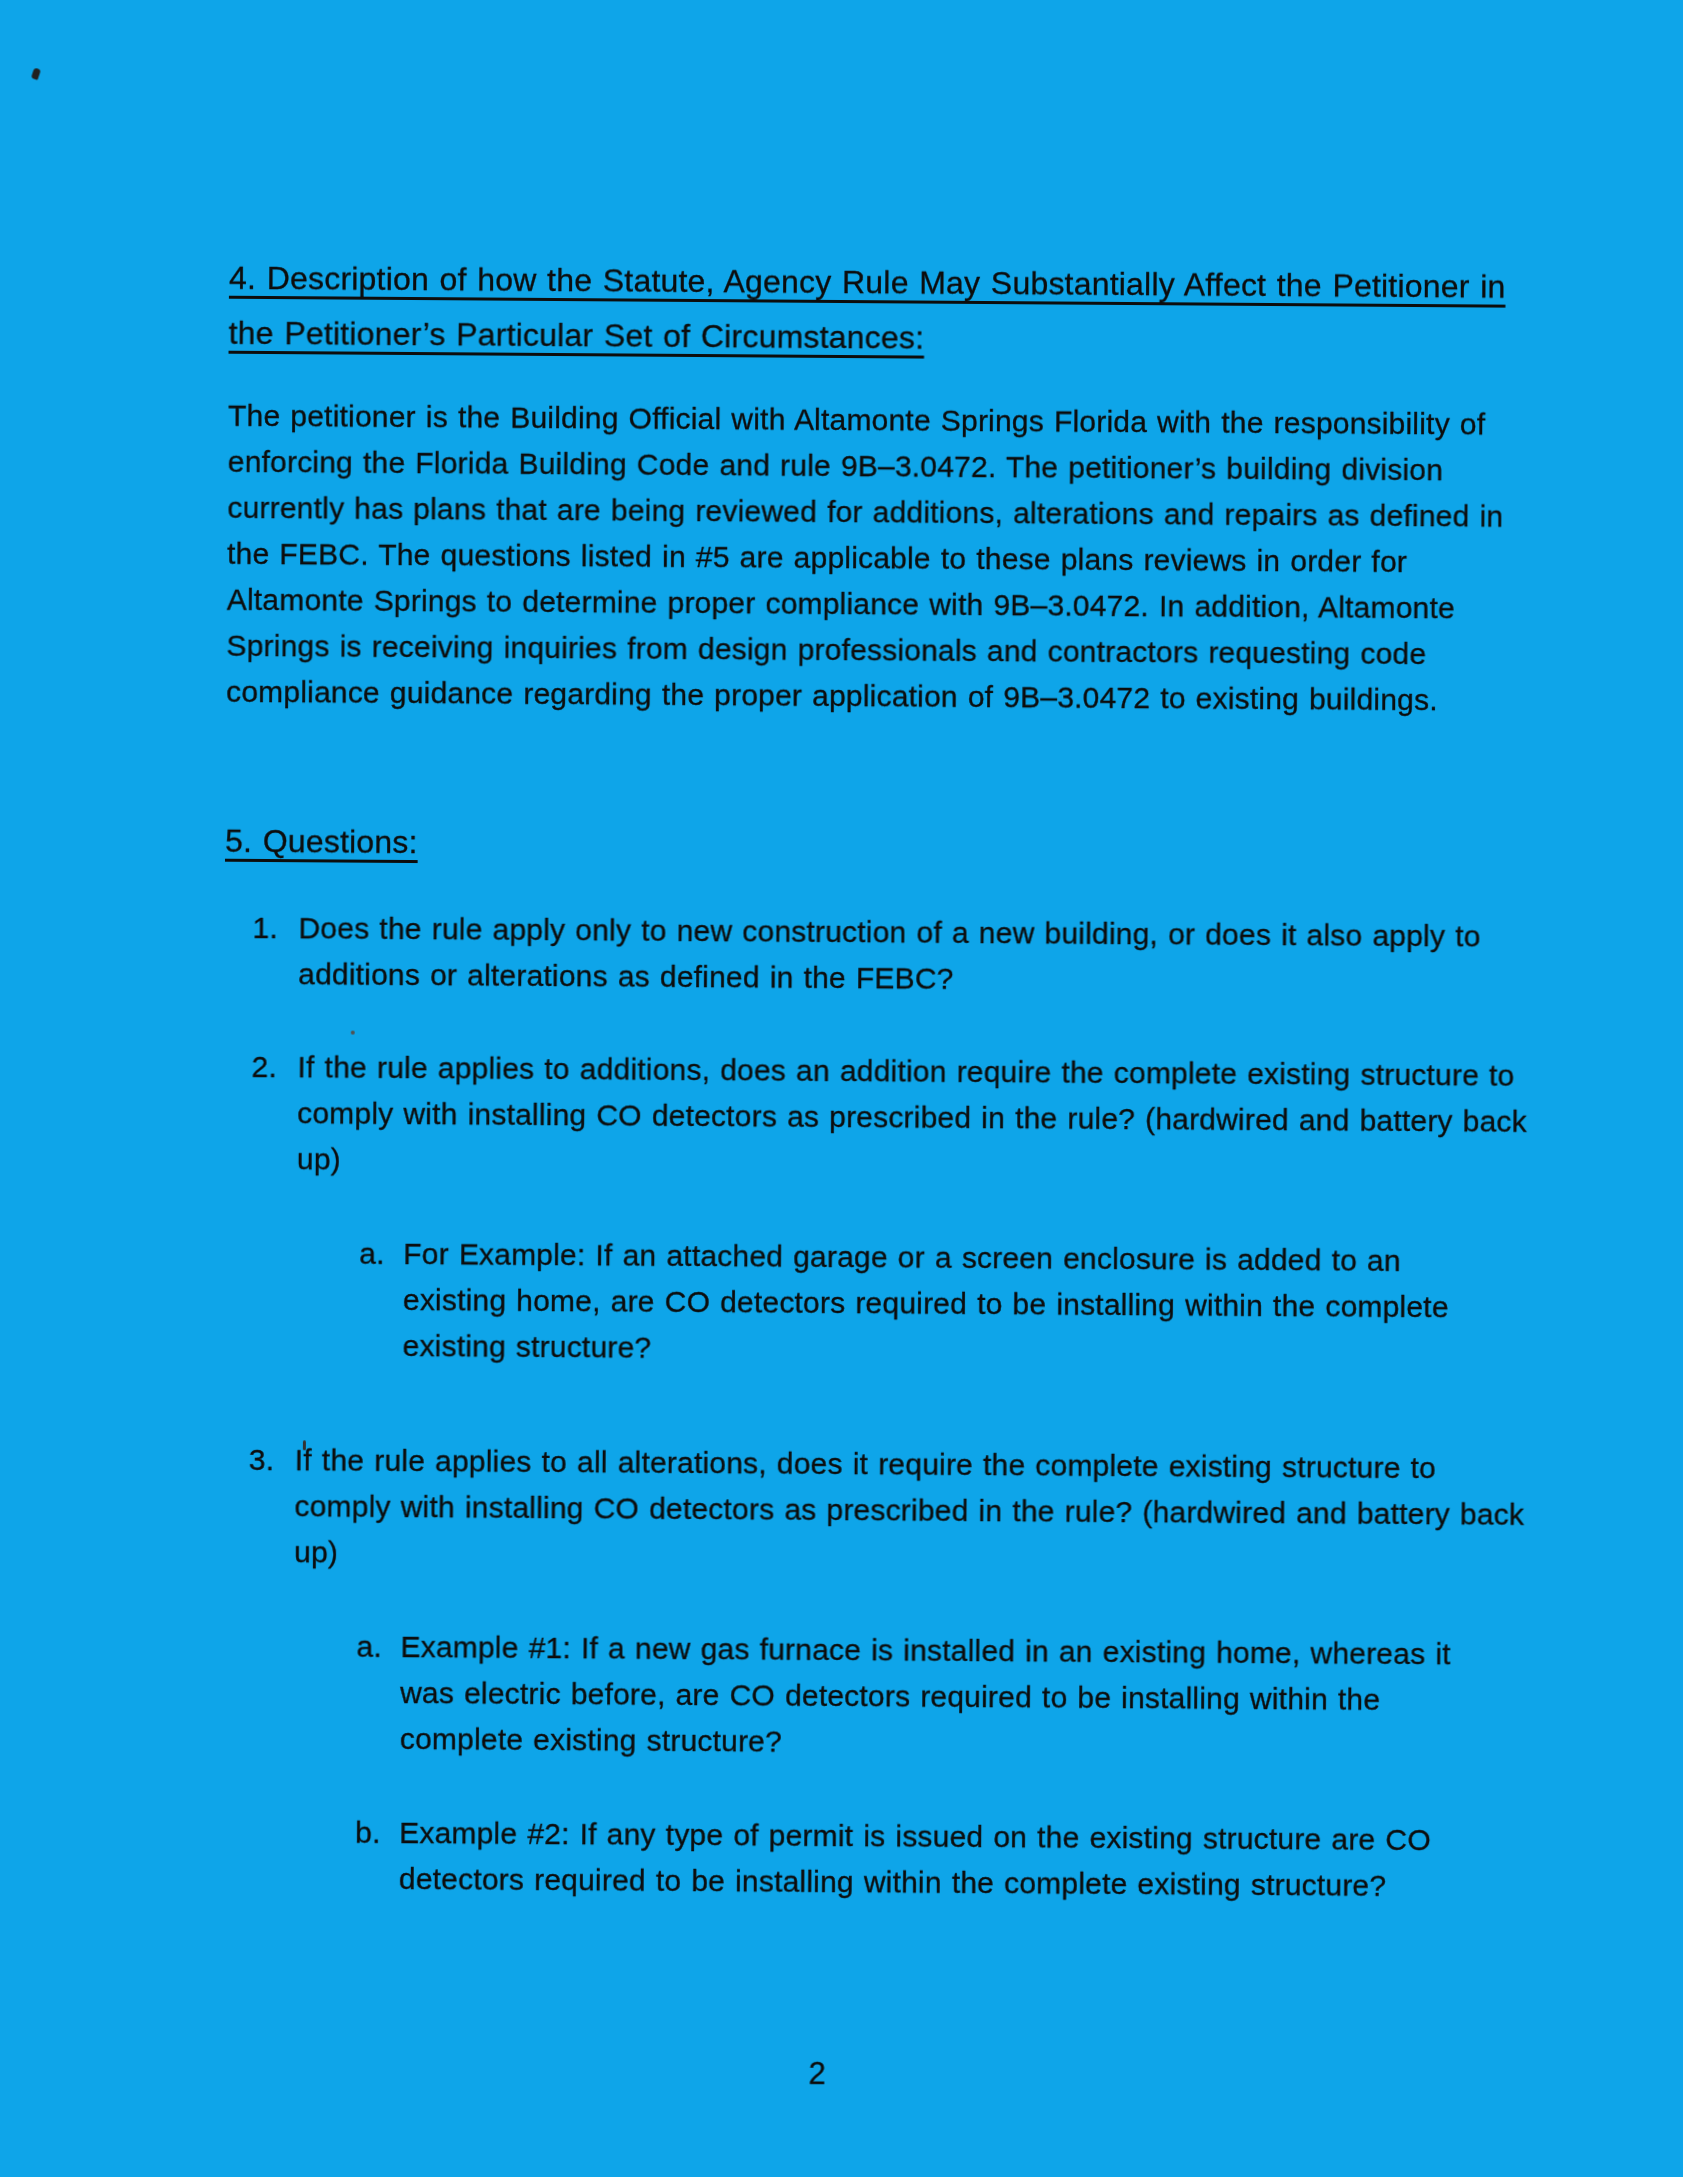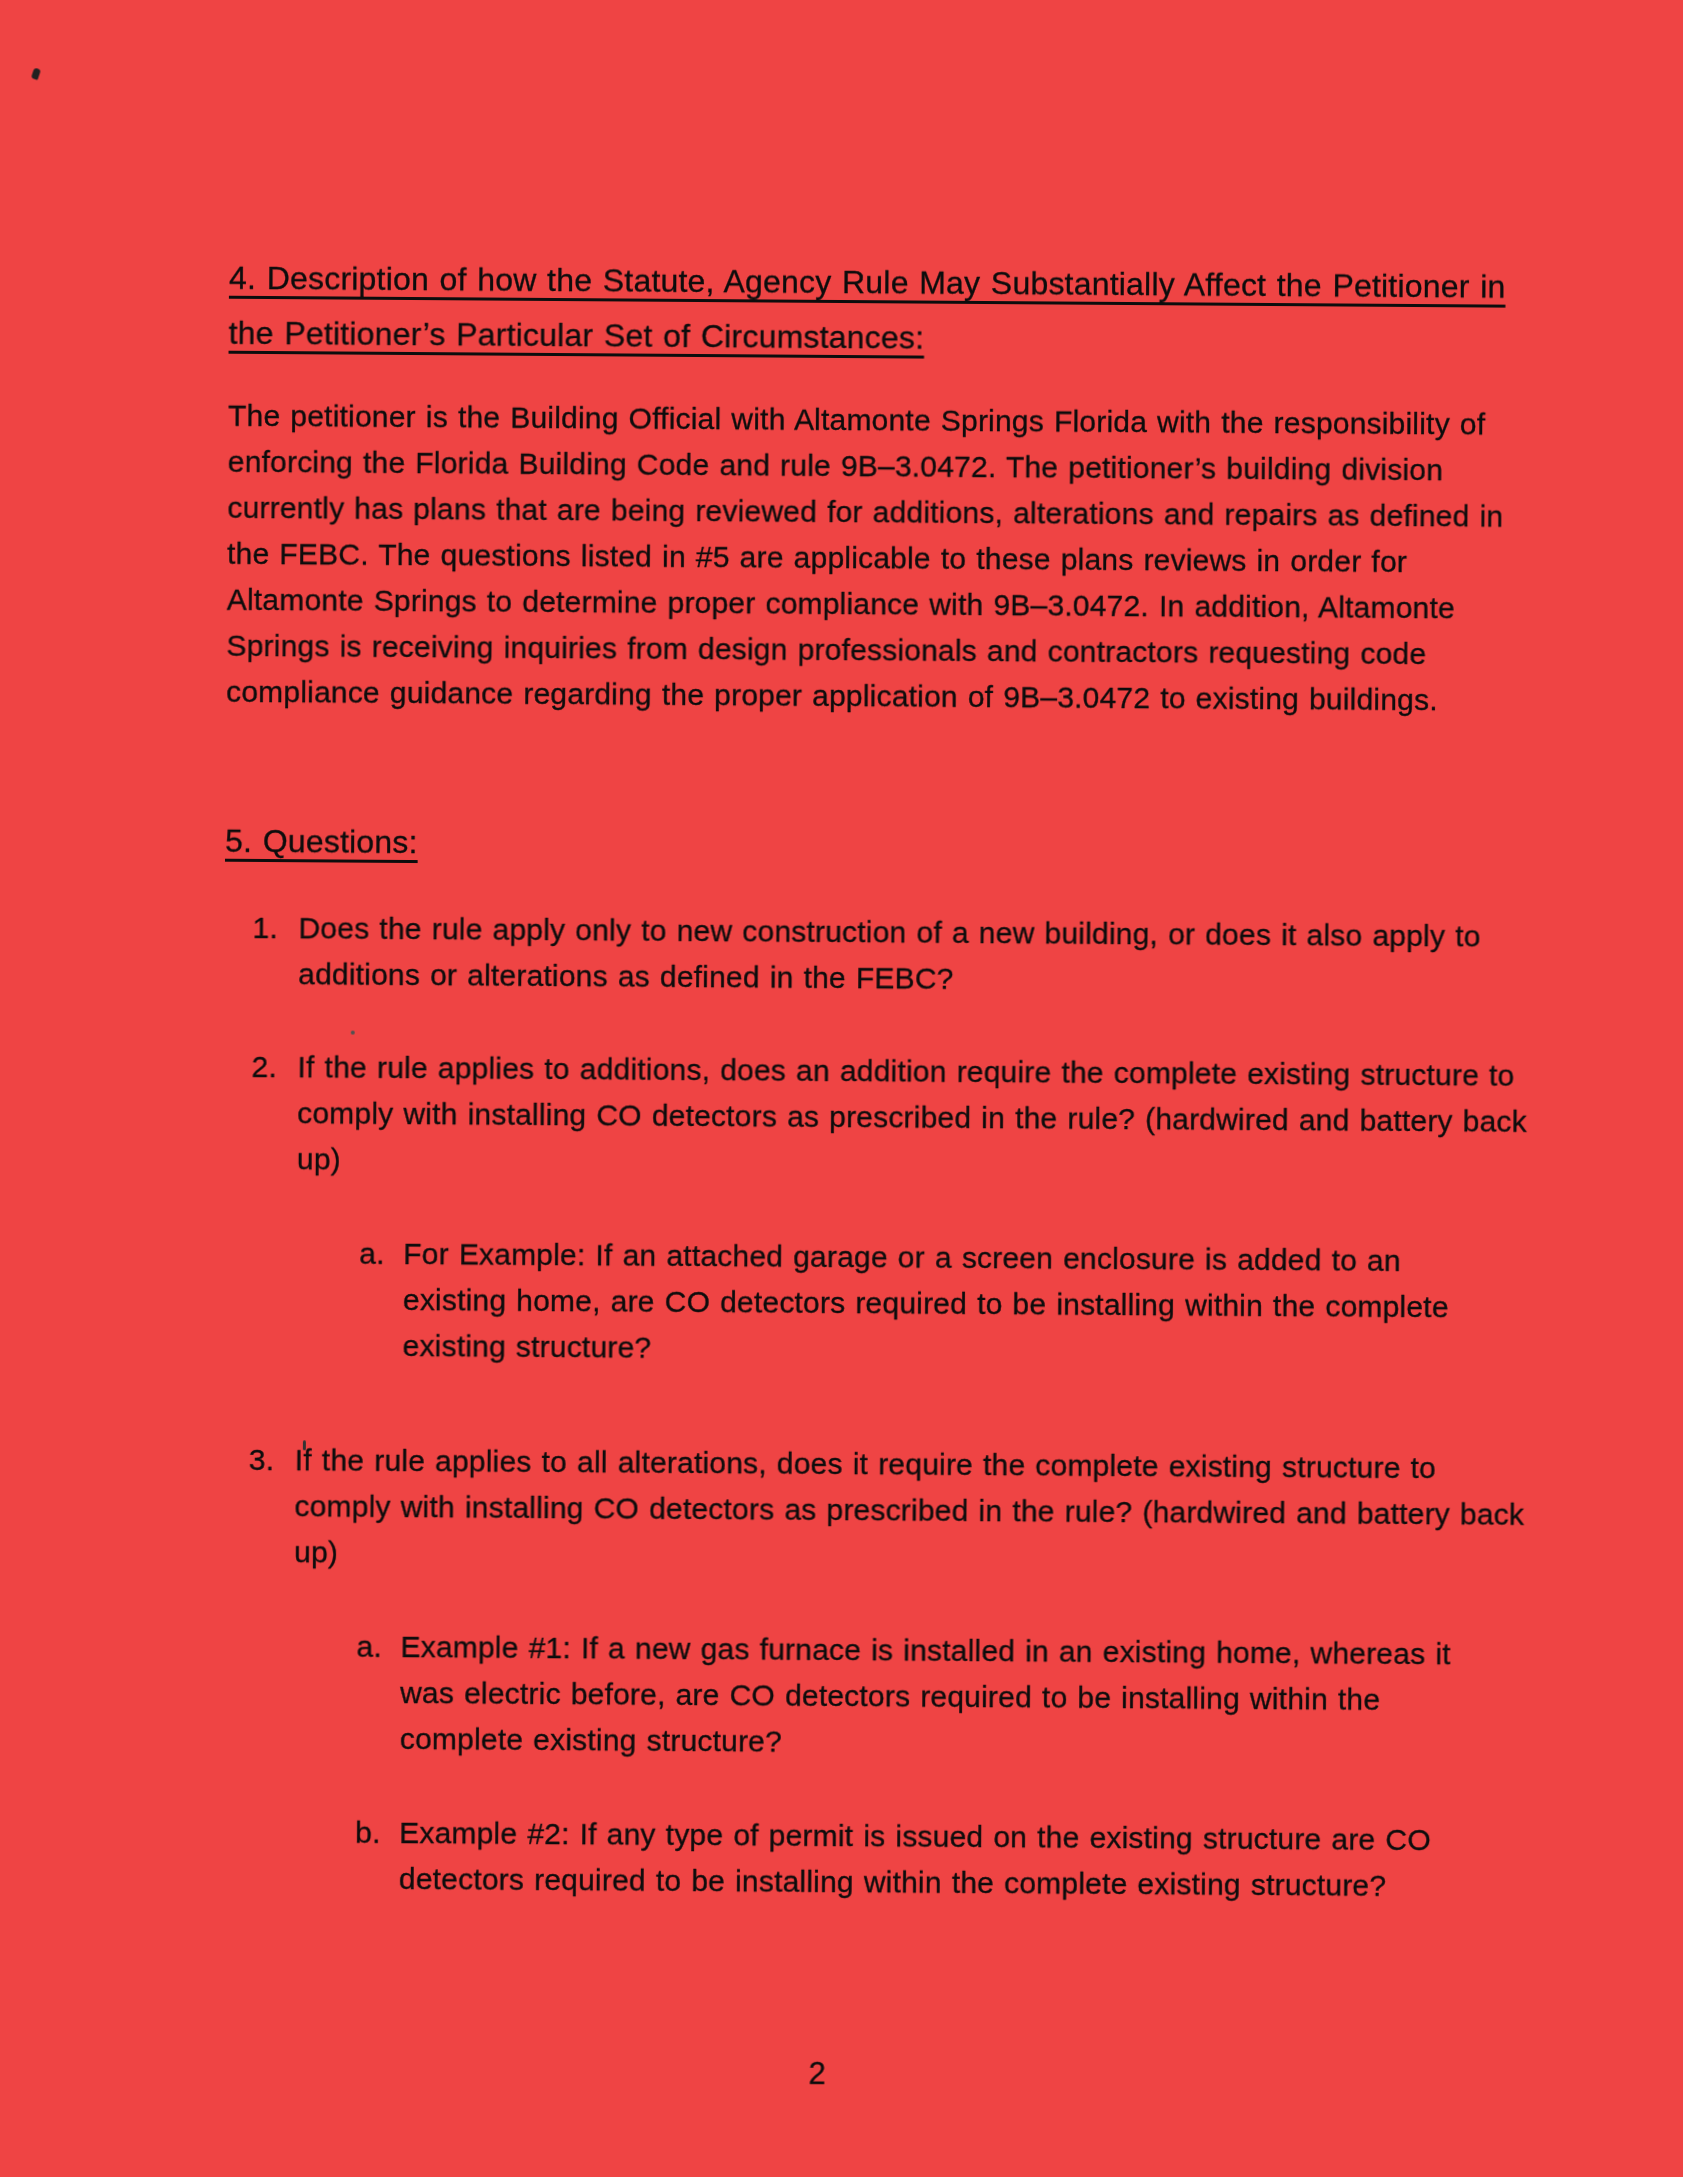--- a/index.html
+++ b/index.html
@@ -4,21 +4,21 @@
 <style>
   html, body {
     margin: 0;
     padding: 0;
     background: #ffffff;
   }
   .page {
     position: relative;
     width: 1683px;
     height: 2177px;
-    background: #ef4444;
+    background: #0ea5e9;
     overflow: hidden;
     font-family: "Liberation Sans", sans-serif;
     color: #171717;
   }
   .sheet {
     position: absolute;
     inset: 0;
     transform: rotate(0.4deg);
     transform-origin: 842px 0px;
     filter: blur(0.3px) contrast(1.1);

